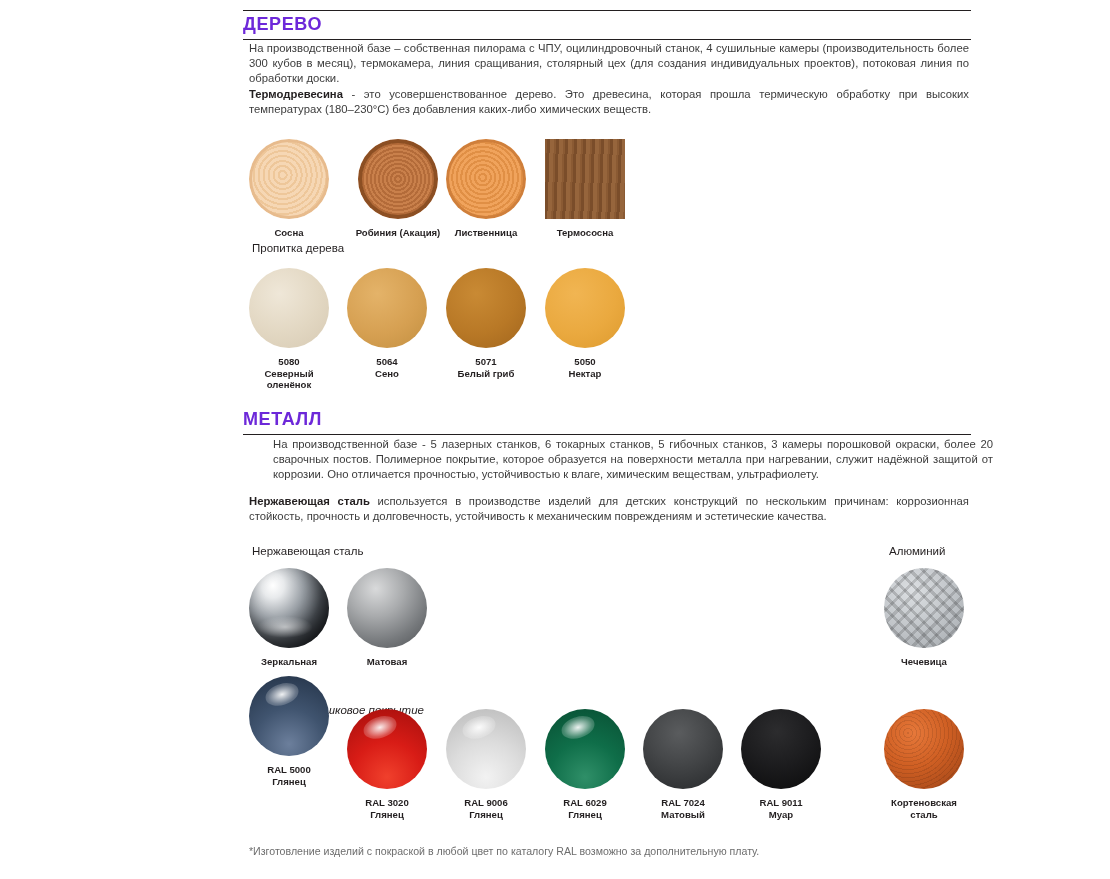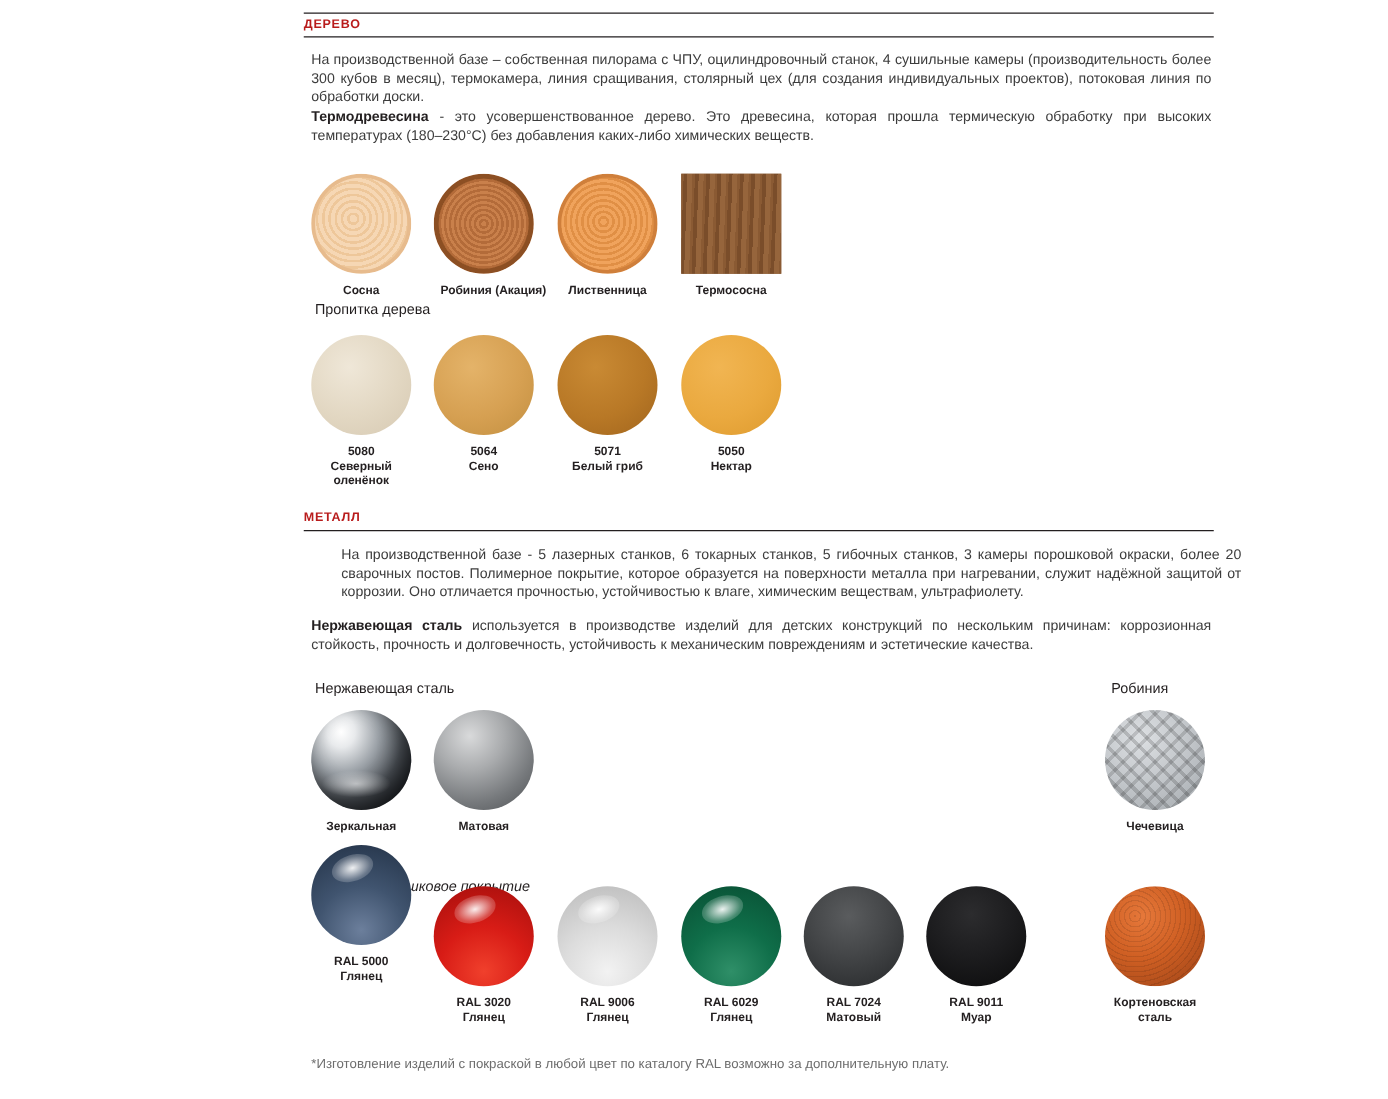--- a/index.html
+++ b/index.html
@@ -23,24 +23,24 @@
     height: 879px;
   }
 
   
   .section-head {
     position: absolute;
     left: 243px;
     width: 728px;
   }
   .section-head .title {
-    font-size: 10px;
+    font-size: 18px;
     font-weight: bold;
     letter-spacing: 0.6px;
-    color: #b91c1c;
+    color: #6d28d9;
     padding-bottom: 4px;
   }
   .section-head .rule {
     border-bottom: 1px solid #231f20;
     height: 1px;
     width: 728px;
   }
 
   
   .top-rule {
@@ -206,21 +206,21 @@
   <div class="body-text" style="top:41px;">На производственной базе – собственная пилорама с ЧПУ, оцилиндровочный станок, 4 сушильные камеры (производительность более 300 кубов в месяц), термокамера, линия сращивания, столярный цех (для создания индивидуальных проектов), потоковая линия по обработки доски.</div>
 
   <div class="body-text" style="top:87px;">
     <b>Термодревесина</b><span> - это усовершенствованное дерево. Это древесина, которая прошла термическую обработку при высоких температурах (180–230°C) без добавления каких-либо химических веществ.</span>
   </div>
 
   <div class="swatch sosna" style="left:239px; top:139px;">
     <div class="disc"></div>
     <div class="caption">Сосна</div>
   </div>
-  <div class="swatch robinia" style="left:337px; top:139px;text-align:right;">
+  <div class="swatch robinia" style="left:348px; top:139px;">
     <div class="disc"></div>
     <div class="caption">Робиния (Акация)</div>
   </div>
   <div class="swatch listvennica" style="left:436px; top:139px;">
     <div class="disc"></div>
     <div class="caption">Лиственница</div>
   </div>
   <div class="swatch termososna" style="left:535px; top:139px;">
     <div class="disc"></div>
     <div class="caption">Термососна</div>
@@ -263,21 +263,21 @@
     <div class="rule"></div>
   </div>
 
   <div class="body-text" style="top:437px;margin-left:24px;">На производственной базе - 5 лазерных станков, 6 токарных станков, 5 гибочных станков, 3 камеры порошковой окраски, более 20 сварочных постов. Полимерное покрытие, которое образуется на поверхности металла при нагревании, служит надёжной защитой от коррозии. Оно отличается прочностью, устойчивостью к влаге, химическим веществам, ультрафиолету.</div>
 
   <div class="body-text" style="top:494px;">
     <b>Нержавеющая сталь</b><span> используется в производстве изделий для детских конструкций по нескольким причинам: коррозионная стойкость, прочность и долговечность, устойчивость к механическим повреждениям и эстетические качества.</span>
   </div>
 
   <div class="sub-label" style="left:252px; top:545px;">Нержавеющая сталь</div>
-  <div class="sub-label" style="left:889px; top:545px;">Робиния</div>
+  <div class="sub-label" style="left:889px; top:545px;">Алюминий</div>
 
   <div class="swatch mirror" style="left:239px; top:568px;">
     <div class="disc"></div>
     <div class="caption">Зеркальная</div>
   </div>
   <div class="swatch matte" style="left:337px; top:568px;">
     <div class="disc"></div>
     <div class="caption">Матовая</div>
   </div>
   <div class="swatch lentil" style="left:874px; top:568px;">

